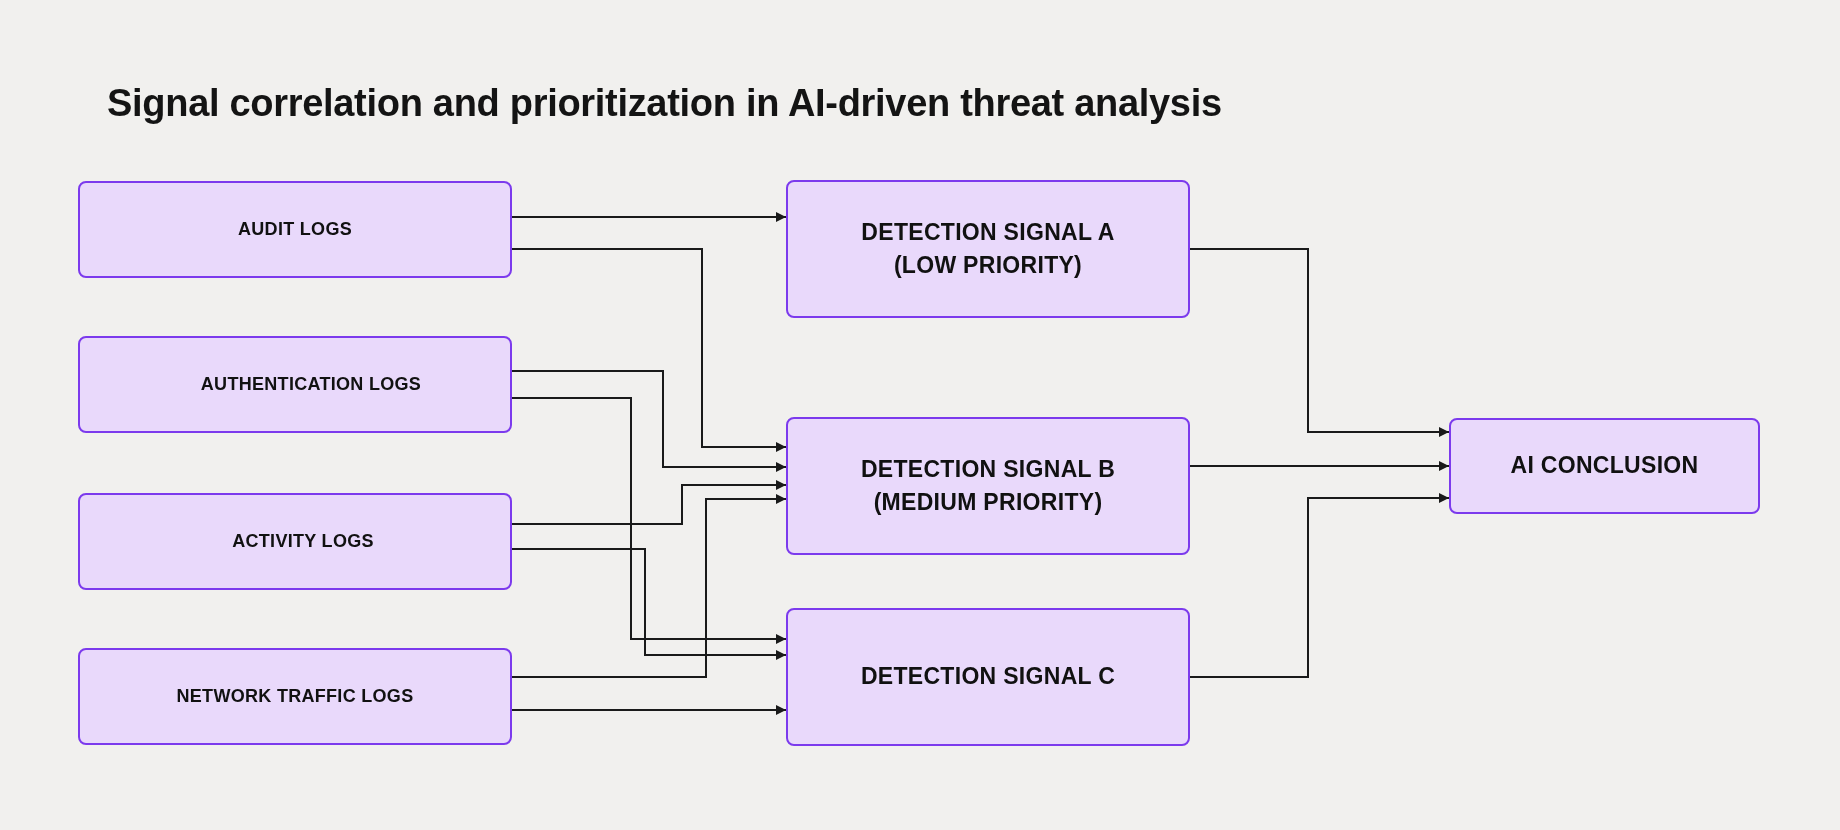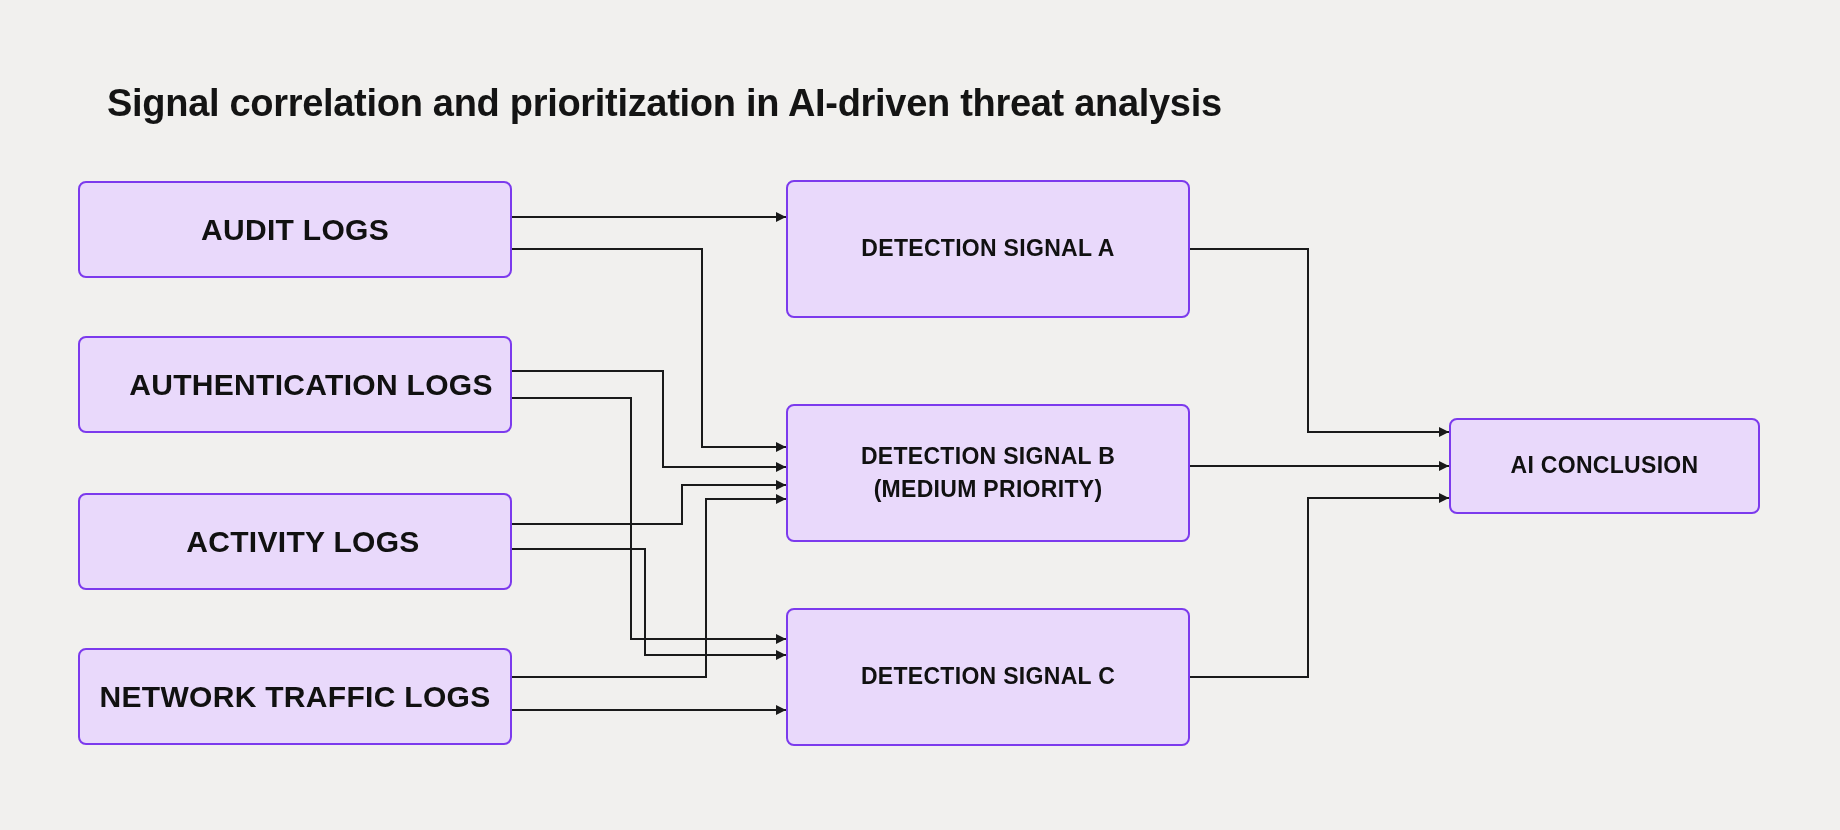--- a/index.html
+++ b/index.html
@@ -54,42 +54,42 @@
     letter-spacing: 0.3px;
   }
   .node .line {
     display: block;
     line-height: 1.45;
   }
   .source-node {
     left: 78px;
     width: 434px;
     height: 97px;
-    font-size: 30px;
+    font-size: 18px;
   }
   .signal-node {
     left: 786px;
     width: 404px;
     height: 138px;
     font-size: 23px;
   }
   .conclusion-node {
     left: 1449px;
     top: 418px;
     width: 311px;
     height: 96px;
     font-size: 23px;
     justify-content: center;
   }
   #node-audit    { top: 181px; }
   #node-auth     { top: 336px; padding-left: 32px; }
   #node-activity { top: 493px; padding-left: 16px; }
   #node-network  { top: 648px; }
   #node-signal-a { top: 180px; text-align: center; }
-  #node-signal-b { top: 404px; }
+  #node-signal-b { top: 417px; }
   #node-signal-c { top: 608px; }
 </style>
 </head>
 <body>
 
 <div class="canvas">
 
   <div class="diagram-title">Signal correlation and prioritization in AI-driven threat analysis</div>
 
   <svg class="edges-layer" width="1840" height="830" viewBox="0 0 1840 830" xmlns="http://www.w3.org/2000/svg">
@@ -122,20 +122,21 @@
   <div class="node source-node" id="node-activity">
     <span class="line">ACTIVITY LOGS</span>
   </div>
 
   <div class="node source-node" id="node-network">
     <span class="line">NETWORK TRAFFIC LOGS</span>
   </div>
 
   <div class="node signal-node" id="node-signal-a">
     <span class="line">DETECTION SIGNAL A</span>
+    <span class="line">(LOW PRIORITY)</span>
   </div>
 
   <div class="node signal-node" id="node-signal-b">
     <span class="line">DETECTION SIGNAL B</span>
     <span class="line">(MEDIUM PRIORITY)</span>
   </div>
 
   <div class="node signal-node" id="node-signal-c">
     <span class="line">DETECTION SIGNAL C</span>
   </div>

